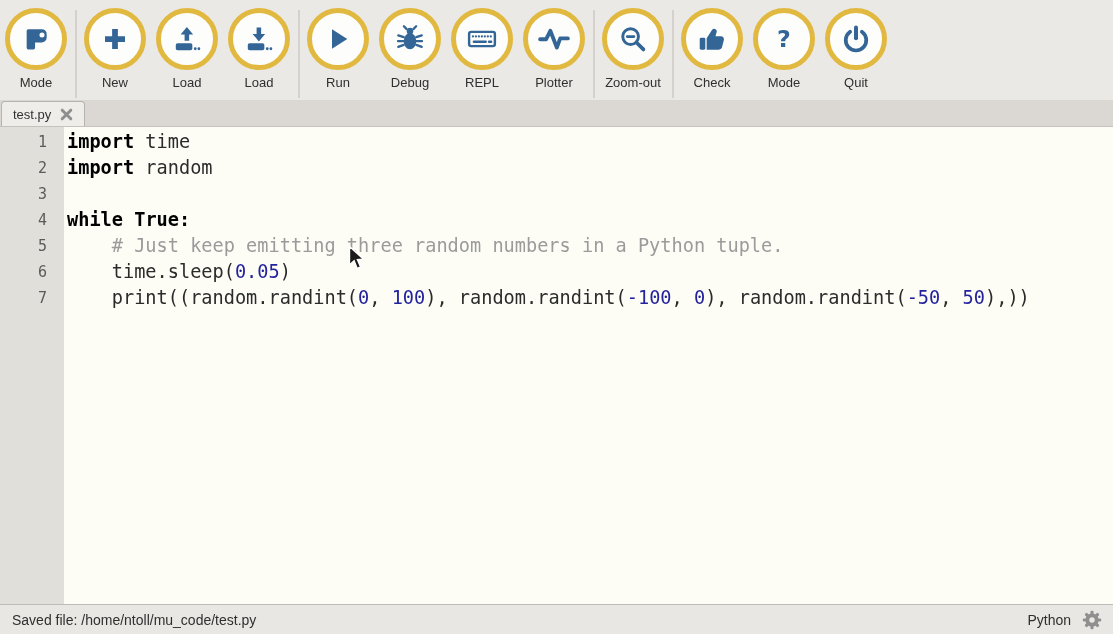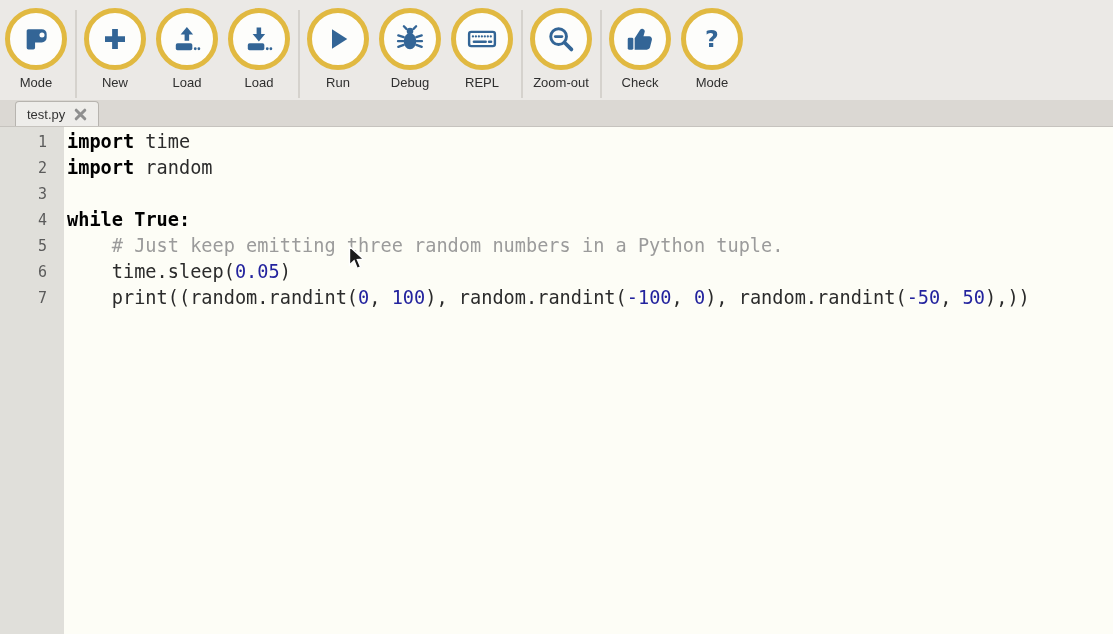--- a/index.html
+++ b/index.html
@@ -9,21 +9,21 @@
 
   
   .toolbar { height:100px; display:flex; align-items:flex-start; padding-top:8px; background:#ebe9e6; flex-shrink:0; }
   .tb-btn { width:72px; display:flex; flex-direction:column; align-items:center; cursor:default; }
   .tb-circle { width:62px; height:62px; border:5px solid #e1b941; border-radius:50%; background:#fdfdfb; display:flex; align-items:center; justify-content:center; }
   .tb-circle svg { display:block; }
   .tb-label { margin-top:5px; font-size:13px; color:#2f2f2f; }
   .tb-sep { width:2px; height:88px; background:#d5d2cd; margin:2px 2.5px 0 2.5px; }
 
   
-  .tabbar { height:27px; background:#dbd8d3; display:flex; align-items:flex-end; border-bottom:1px solid #c6c3be; flex-shrink:0;padding-left:14px; }
+  .tabbar { height:27px; background:#dbd8d3; display:flex; align-items:flex-end; border-bottom:1px solid #c6c3be; flex-shrink:0; }
   .tab { margin-left:1px; height:25px; background:#eeedea; border:1px solid #b7b4af; border-bottom:none; border-radius:4px 4px 0 0; display:flex; align-items:center; gap:9px; padding:0 11px; }
   .tab-label { font-size:13px; color:#333; }
   .tab-close { display:flex; align-items:center; }
 
   
   .editor { flex:1; display:flex; background:#fdfdf6; overflow:hidden; }
   .gutter { width:64px; background:#e0dfda; padding:2px 17px 0 0; text-align:right;
             font-family:"DejaVu Sans Mono", monospace; font-size:15px; line-height:26px; color:#5b5b5b; flex-shrink:0; }
   .code { flex:1; padding:2px 0 0 3px; font-family:"DejaVu Sans Mono", monospace; font-size:18.6px; line-height:26px;
           color:#2b2b2b; white-space:pre; }
@@ -123,20 +123,28 @@
               <circle cx="11.9" cy="10.2" r=".8"></circle>
               <circle cx="14" cy="10.2" r=".8"></circle>
               <circle cx="16.1" cy="10.2" r=".8"></circle>
               <circle cx="18.2" cy="10.2" r=".8"></circle>
             </g>
             <path d="M6.3 13.9 H14.6 M17 13.9 H18.4" stroke="#336596" stroke-width="1.8" stroke-linecap="round"></path>
           </svg>
         </div>
         <div class="tb-label">REPL</div>
       </div>
+      <div class="tb-btn">
+        <div class="tb-circle">
+          <svg width="34" height="34" viewBox="0 0 24 24">
+            <polyline points="2.2,12.2 6.4,12.2 9.4,6.2 14,18 16.4,11.6 21.8,11.6" fill="none" stroke="#336596" stroke-width="2.7" stroke-linecap="round" stroke-linejoin="round"></polyline>
+          </svg>
+        </div>
+        <div class="tb-label">Plotter</div>
+      </div>
       <div class="tb-sep"></div>
       <div class="tb-btn">
         <div class="tb-circle">
           <svg width="32" height="32" viewBox="0 0 24 24">
             <circle cx="10.2" cy="10.2" r="5.9" stroke="#336596" stroke-width="2.2" fill="none"></circle>
             <path d="M14.6 14.6 L19.8 19.8" stroke="#336596" stroke-width="2.8" stroke-linecap="round"></path>
             <path d="M7.7 10.2 H12.7" stroke="#336596" stroke-width="2" stroke-linecap="round"></path>
           </svg>
         </div>
         <div class="tb-label">Zoom-out</div>
@@ -151,20 +159,29 @@
         </div>
         <div class="tb-label">Check</div>
       </div>
       <div class="tb-btn">
         <div class="tb-circle">
           <svg width="30" height="30" viewBox="0 0 24 24">
             <text x="12" y="18.5" text-anchor="middle" font-family="DejaVu Sans, sans-serif" font-size="19" font-weight="bold" fill="#336596">?</text>
           </svg>
         </div>
         <div class="tb-label">Mode</div>
+      </div>
+      <div class="tb-btn">
+        <div class="tb-circle">
+          <svg width="32" height="32" viewBox="0 0 24 24">
+            <path d="M12 3.4 V11.4" stroke="#336596" stroke-width="3" stroke-linecap="round" fill="none"></path>
+            <path d="M7.6 6.6 A7.7 7.7 0 1 0 16.4 6.6" stroke="#336596" stroke-width="2.8" stroke-linecap="round" fill="none"></path>
+          </svg>
+        </div>
+        <div class="tb-label">Quit</div>
       </div>
     </div>
 
   <div class="tabbar">
     <div class="tab">
       <span class="tab-label">test.py</span>
       <span class="tab-close">
         <svg width="13" height="13" viewBox="0 0 13 13">
             <path d="M2.2 2.2 L10.8 10.8 M10.8 2.2 L2.2 10.8" stroke="#8f8f8f" stroke-width="3" stroke-linecap="round"></path>
           </svg>
@@ -178,20 +195,36 @@
         <div>2</div>
         <div>3</div>
         <div>4</div>
         <div>5</div>
         <div>6</div>
         <div>7</div>
       </div>
     <div class="code" id="code"><div class="code-line"><span class="tk-kw">import</span><span class="tk-pl"> time</span></div><div class="code-line"><span class="tk-kw">import</span><span class="tk-pl"> random</span></div><div class="code-line"></div><div class="code-line"><span class="tk-kw">while</span><span class="tk-pl"> </span><span class="tk-kw">True:</span></div><div class="code-line"><span class="tk-pl">    </span><span class="tk-com"># Just keep emitting three random numbers in a Python tuple.</span></div><div class="code-line"><span class="tk-pl">    time.sleep(</span><span class="tk-num">0.05</span><span class="tk-pl">)</span></div><div class="code-line"><span class="tk-pl">    print((random.randint(</span><span class="tk-num">0</span><span class="tk-pl">, </span><span class="tk-num">100</span><span class="tk-pl">), random.randint(</span><span class="tk-num">-100</span><span class="tk-pl">, </span><span class="tk-num">0</span><span class="tk-pl">), random.randint(</span><span class="tk-num">-50</span><span class="tk-pl">, </span><span class="tk-num">50</span><span class="tk-pl">),))</span></div></div>
   </div>
 
+  <div class="statusbar">
+    <span class="status-left">Saved file: /home/ntoll/mu_code/test.py</span>
+    <span class="status-right">
+      <span class="status-mode">Python</span>
+      <span class="gear">
+        <svg width="22" height="22" viewBox="0 0 24 24" fill="#8f8f8f">
+          <rect x="10.3" y="2" width="3.4" height="20" rx="1.2"></rect>
+          <rect x="10.3" y="2" width="3.4" height="20" rx="1.2" transform="rotate(45 12 12)"></rect>
+          <rect x="10.3" y="2" width="3.4" height="20" rx="1.2" transform="rotate(90 12 12)"></rect>
+          <rect x="10.3" y="2" width="3.4" height="20" rx="1.2" transform="rotate(135 12 12)"></rect>
+          <circle cx="12" cy="12" r="7.2"></circle>
+          <circle cx="12" cy="12" r="3" fill="#e9e7e3"></circle>
+        </svg>
+      </span>
+    </span>
+  </div>
 
   <div class="cursor">
     <svg width="19" height="27" viewBox="0 0 19 27">
       <path d="M1.5 1.5 L1.5 20 L6.1 15.8 L9.2 23.4 L12.6 21.9 L9.4 14.7 L15.6 14.2 Z" fill="#1a1a1a" stroke="#ffffff" stroke-width="1.4"></path>
     </svg>
   </div>
 
 </div>
 
 </body></html>

